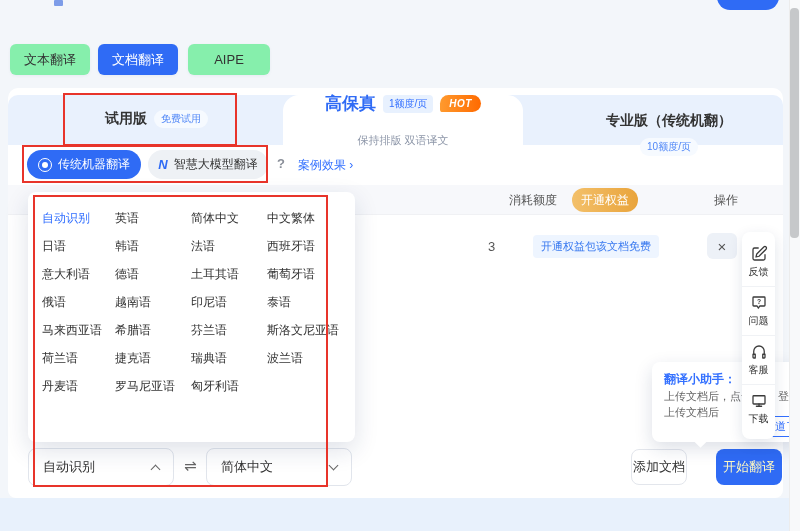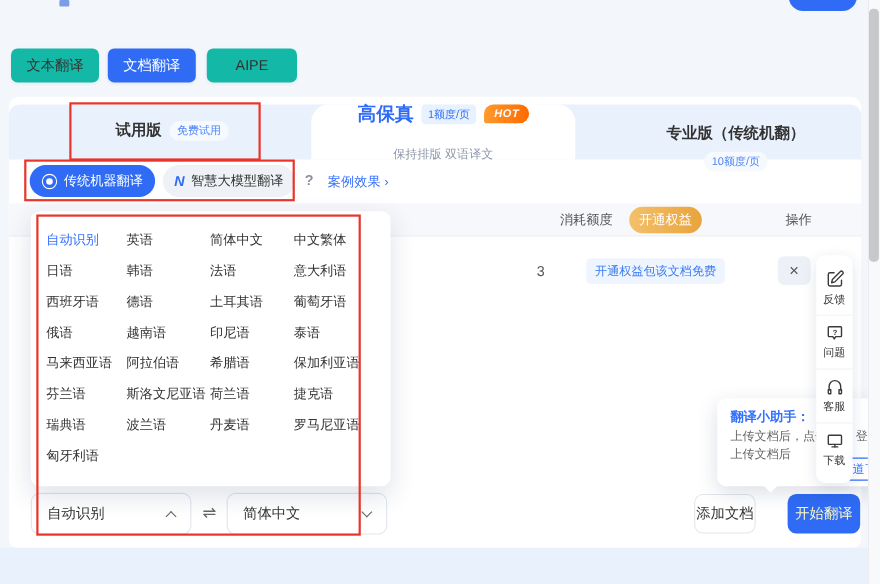--- a/index.html
+++ b/index.html
@@ -9,21 +9,21 @@
     position:relative; width:800px; height:531px; overflow:hidden;
     background:#f3f6fa; margin:0 auto;
   }
   .abs { position:absolute; }
 
   
   #top-btn-sliver { left:717px; top:-17px; width:62px; height:27px; background:#2f6bf5; border-radius:13px; z-index:4; }
   #top-left-mark { left:54px; top:0; width:9px; height:6px; background:#7d9ce8; border-radius:1px; }
 
   
-  .top-tab { top:44px; height:31px; border-radius:6px; background:#14b8a6; color:#333;
+  .top-tab { top:44px; height:31px; border-radius:6px; background:#86efac; color:#333;
     font-size:13px; display:flex; align-items:center; justify-content:center;
     box-shadow:0 1px 3px rgba(30,60,120,.06); cursor:pointer; }
   #tab-text { left:10px; width:80px; }
   #tab-doc  { left:98px; width:80px; background:#2f6bf5; color:#fff; }
   #tab-aipe { left:188px; width:82px; }
 
   
   #card { left:8px; top:88px; width:775px; height:410px; background:#fff; border-radius:10px 10px 8px 8px; }
 
   
@@ -181,33 +181,31 @@
 
   <div id="lang-panel" class="abs">
     <div class="lang-grid">
         <div class="lang-cell active">自动识别</div>
         <div class="lang-cell">英语</div>
         <div class="lang-cell">简体中文</div>
         <div class="lang-cell">中文繁体</div>
         <div class="lang-cell">日语</div>
         <div class="lang-cell">韩语</div>
         <div class="lang-cell">法语</div>
+        <div class="lang-cell">西班牙语</div>
         <div class="lang-cell">意大利语</div>
-        <div class="lang-cell">西班牙语</div>
         <div class="lang-cell">德语</div>
         <div class="lang-cell">土耳其语</div>
         <div class="lang-cell">葡萄牙语</div>
         <div class="lang-cell">俄语</div>
         <div class="lang-cell">越南语</div>
         <div class="lang-cell">印尼语</div>
         <div class="lang-cell">泰语</div>
         <div class="lang-cell">马来西亚语</div>
-        <div class="lang-cell">阿拉伯语</div>
         <div class="lang-cell">希腊语</div>
-        <div class="lang-cell">保加利亚语</div>
         <div class="lang-cell">芬兰语</div>
         <div class="lang-cell">斯洛文尼亚语</div>
         <div class="lang-cell">荷兰语</div>
         <div class="lang-cell">捷克语</div>
         <div class="lang-cell">瑞典语</div>
         <div class="lang-cell">波兰语</div>
         <div class="lang-cell">丹麦语</div>
         <div class="lang-cell">罗马尼亚语</div>
         <div class="lang-cell">匈牙利语</div>
       </div>

